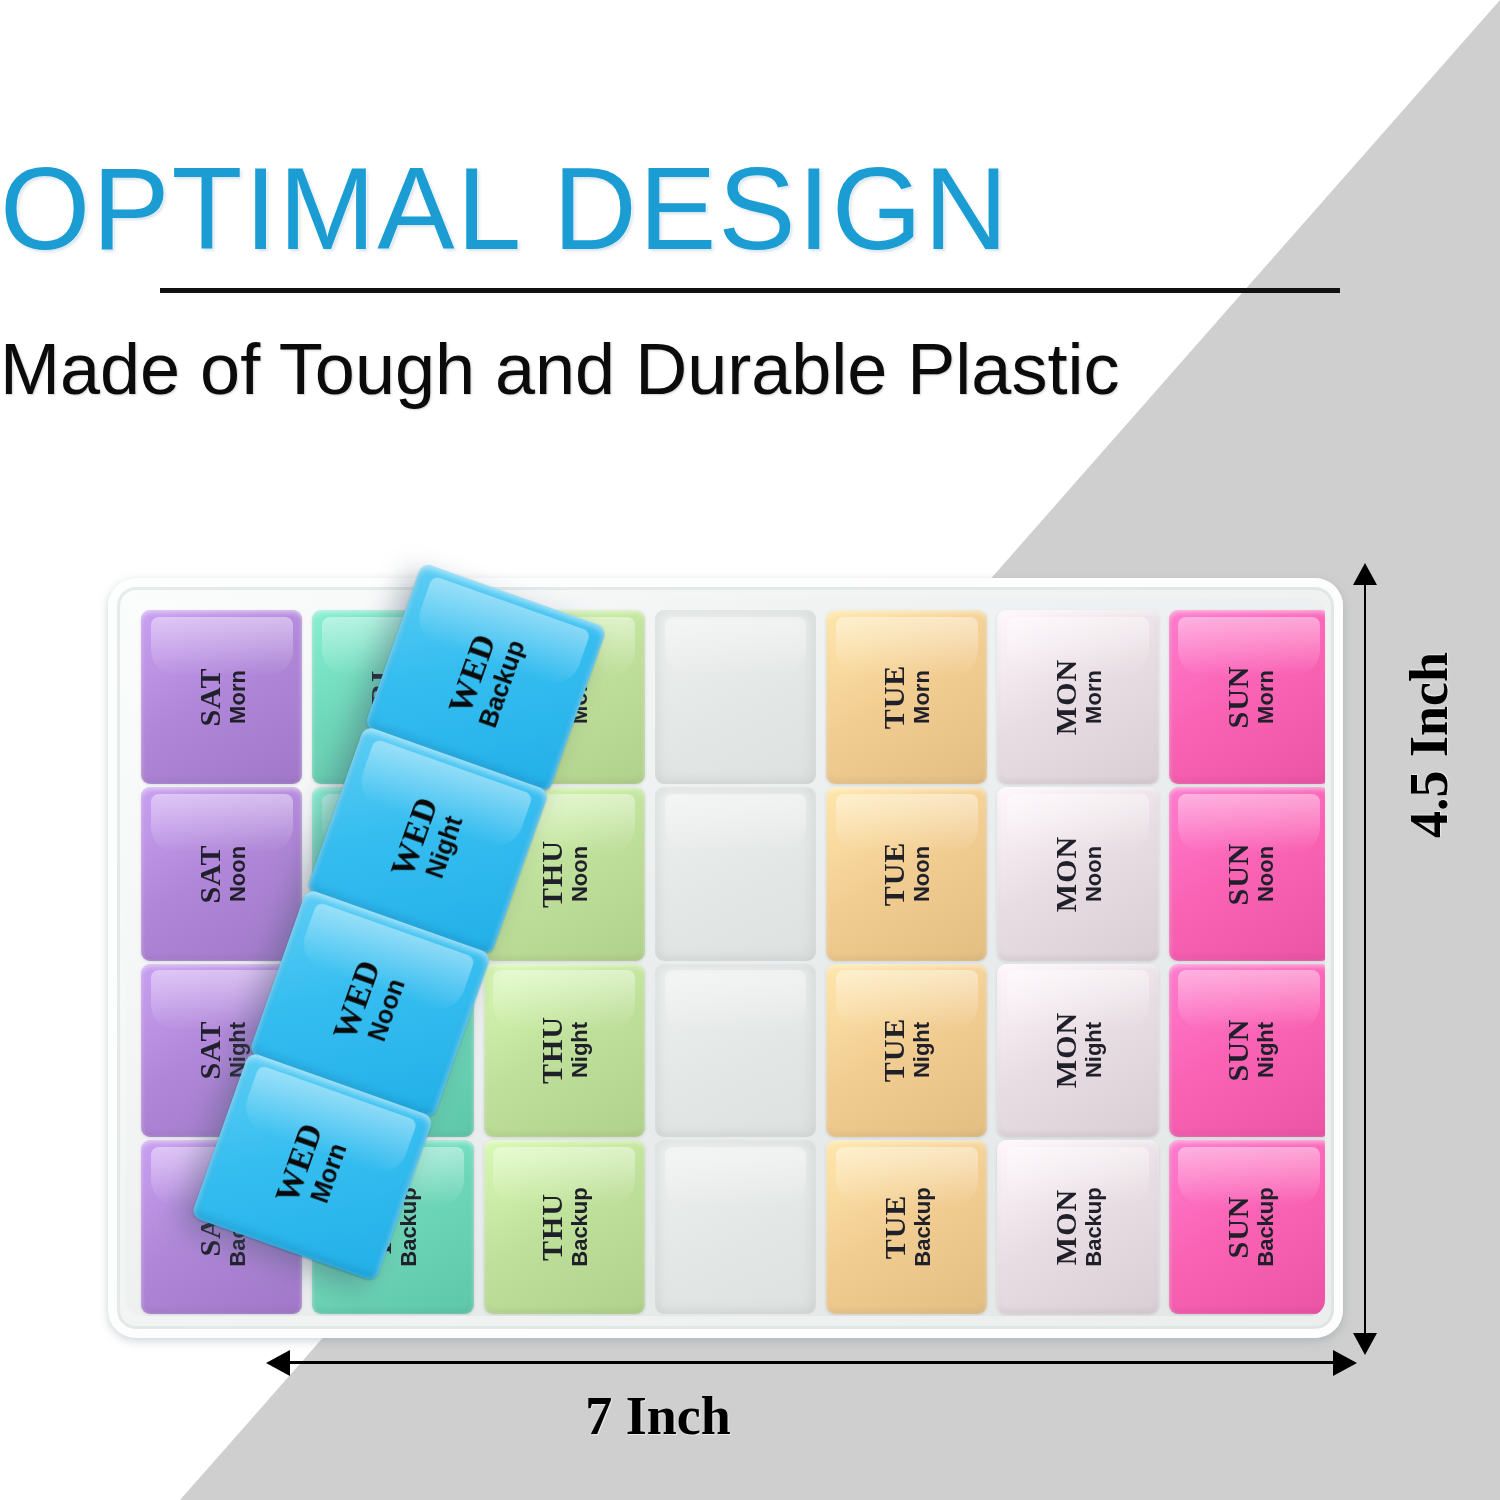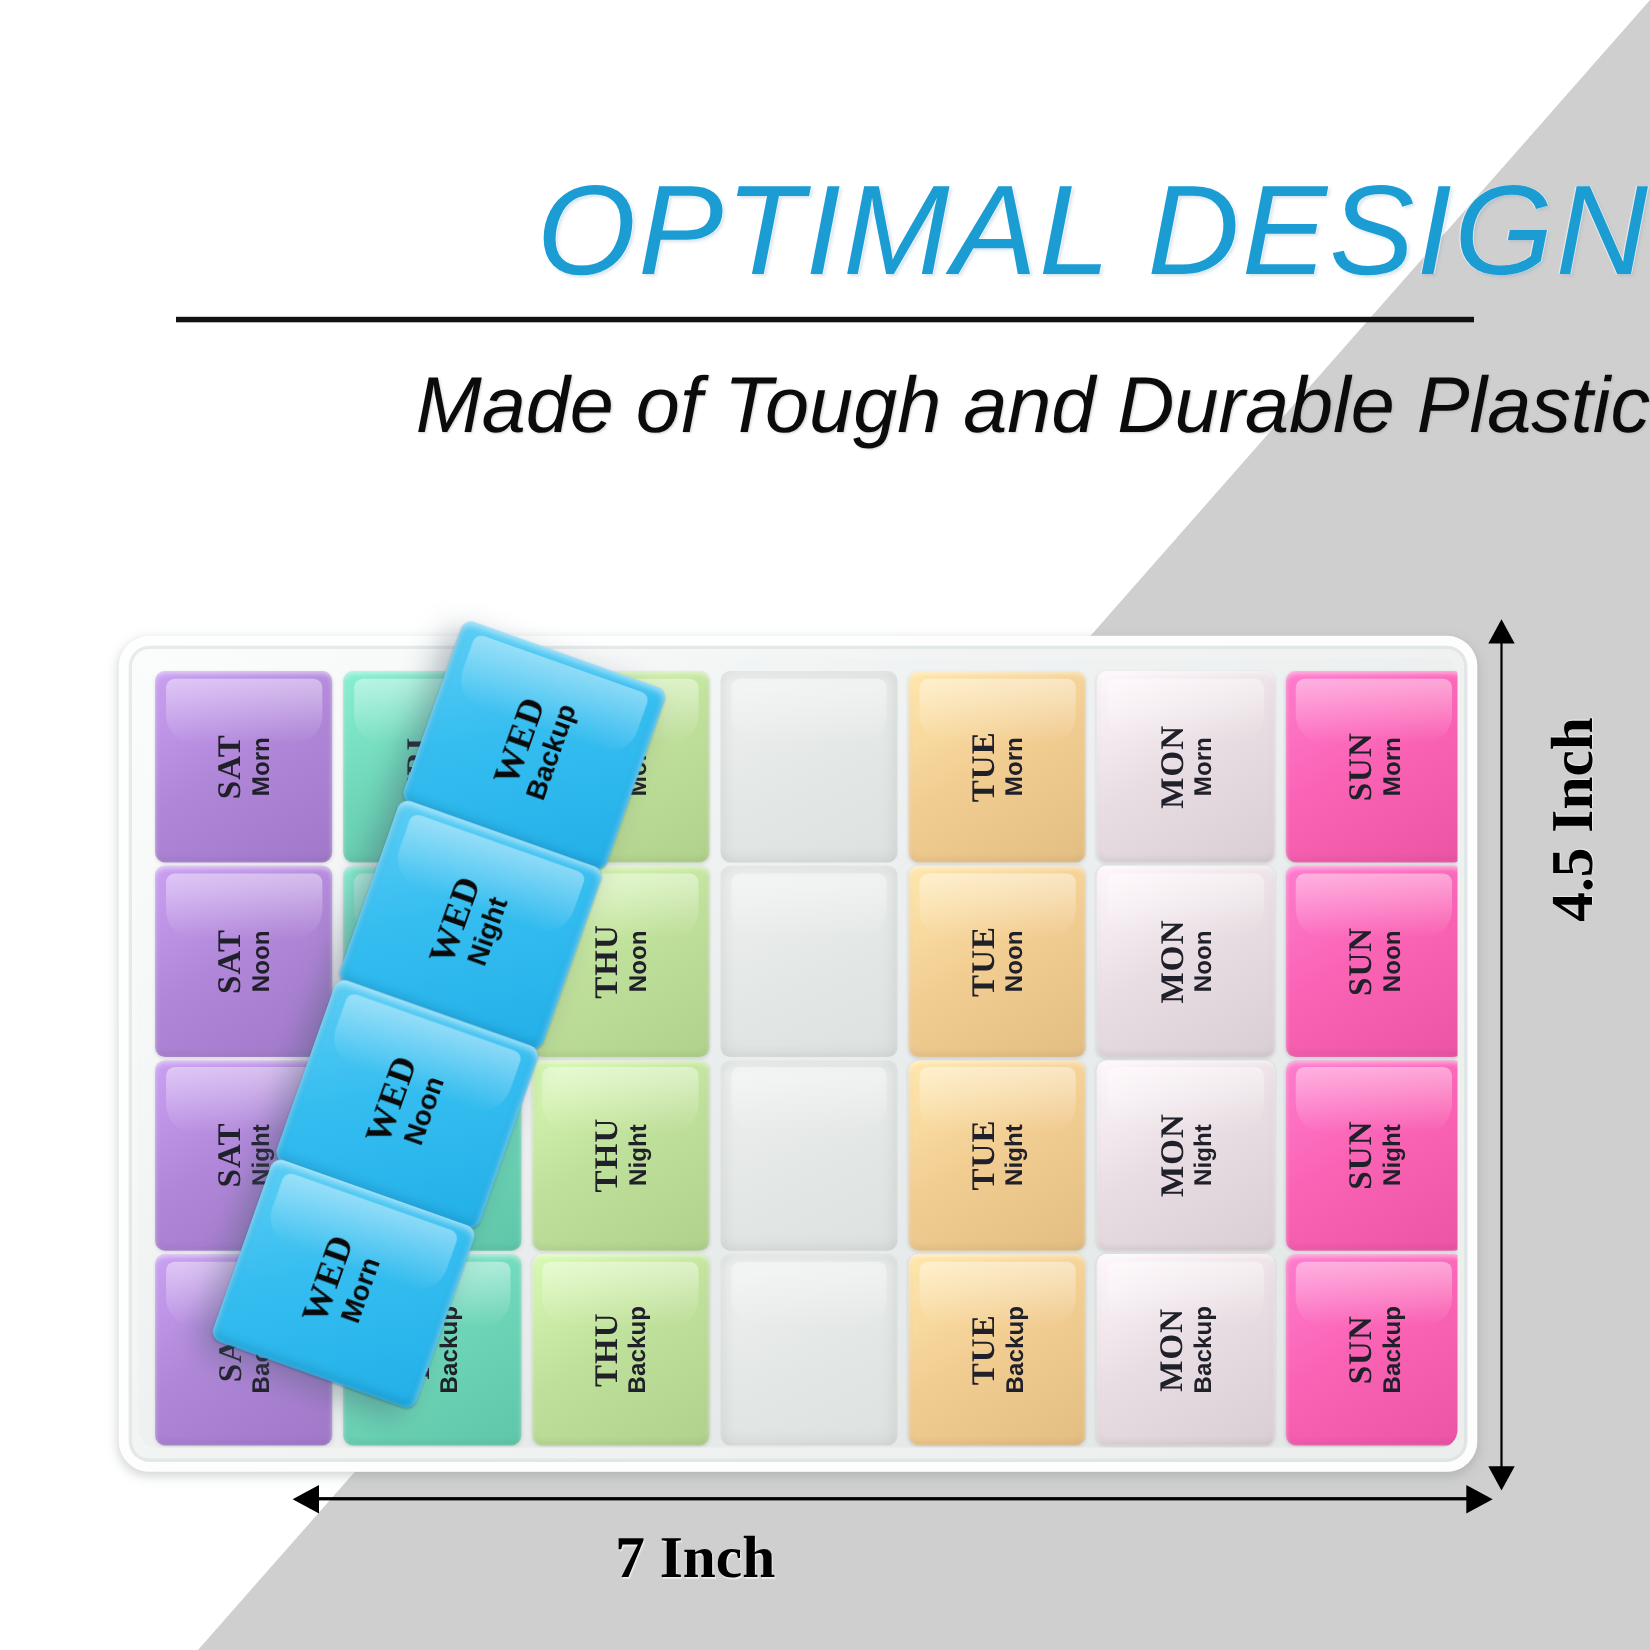--- a/index.html
+++ b/index.html
@@ -19,21 +19,21 @@
         #cfcfcf 0%, #cfcfcf 50%,
         #ffffff 50.05%, #ffffff 100%);
     background:none;
     z-index:0;
   }
   #bg-wedge svg{position:absolute;top:0;left:0;}
 
   
   #headline-block{
     position:absolute;left:0;top:150px;width:1500px;
-    z-index:5;text-align:right;font-style:italic;
+    z-index:5;text-align:left;
   }
   #headline-title{
     font-family:"Liberation Sans",sans-serif;
     font-size:116px;
     font-weight:400;
     letter-spacing:2px;
     color:#1b9dd4;
     line-height:1.02;
     white-space:nowrap;
     text-shadow:
@@ -216,20 +216,21 @@
   }
   #dim-bottom .arrow-l{left:-22px;border-right:24px solid #000;}
   #dim-bottom .arrow-r{right:-22px;border-left:24px solid #000;}
   #dim-bottom-label{
     position:absolute;left:0;top:1385px;width:1264px;
     text-align:center;
     font-family:"Liberation Serif",serif;
     font-weight:700;font-size:54px;color:#000;
     z-index:12;
     text-shadow:1px 1px 1px rgba(255,255,255,.6);
+    padding-left:26px;
   }
 </style>
 </head>
 <body>
 
 <div id="bg-wedge">
   <svg width="1500" height="1500" viewBox="0 0 1500 1500" aria-hidden="true">
     <polygon id="wedge-poly" points="1500,0 1500,1500 180,1500" fill="#cfcfcf"></polygon>
   </svg>
 </div>

